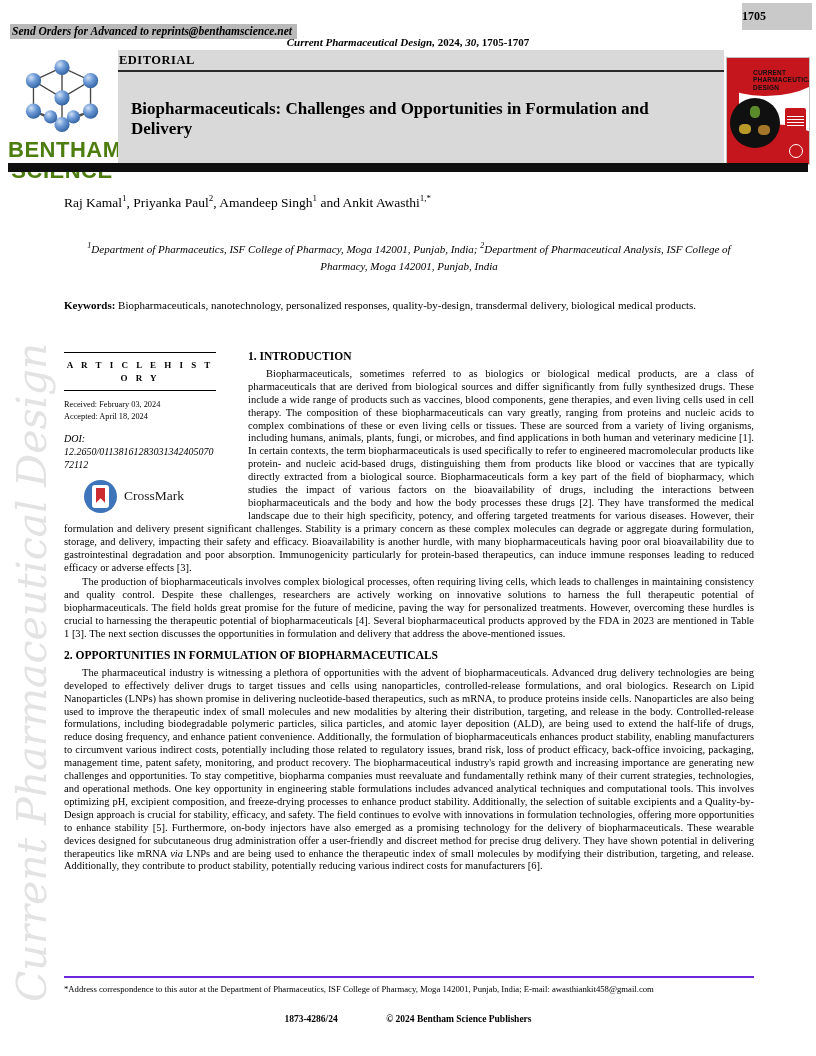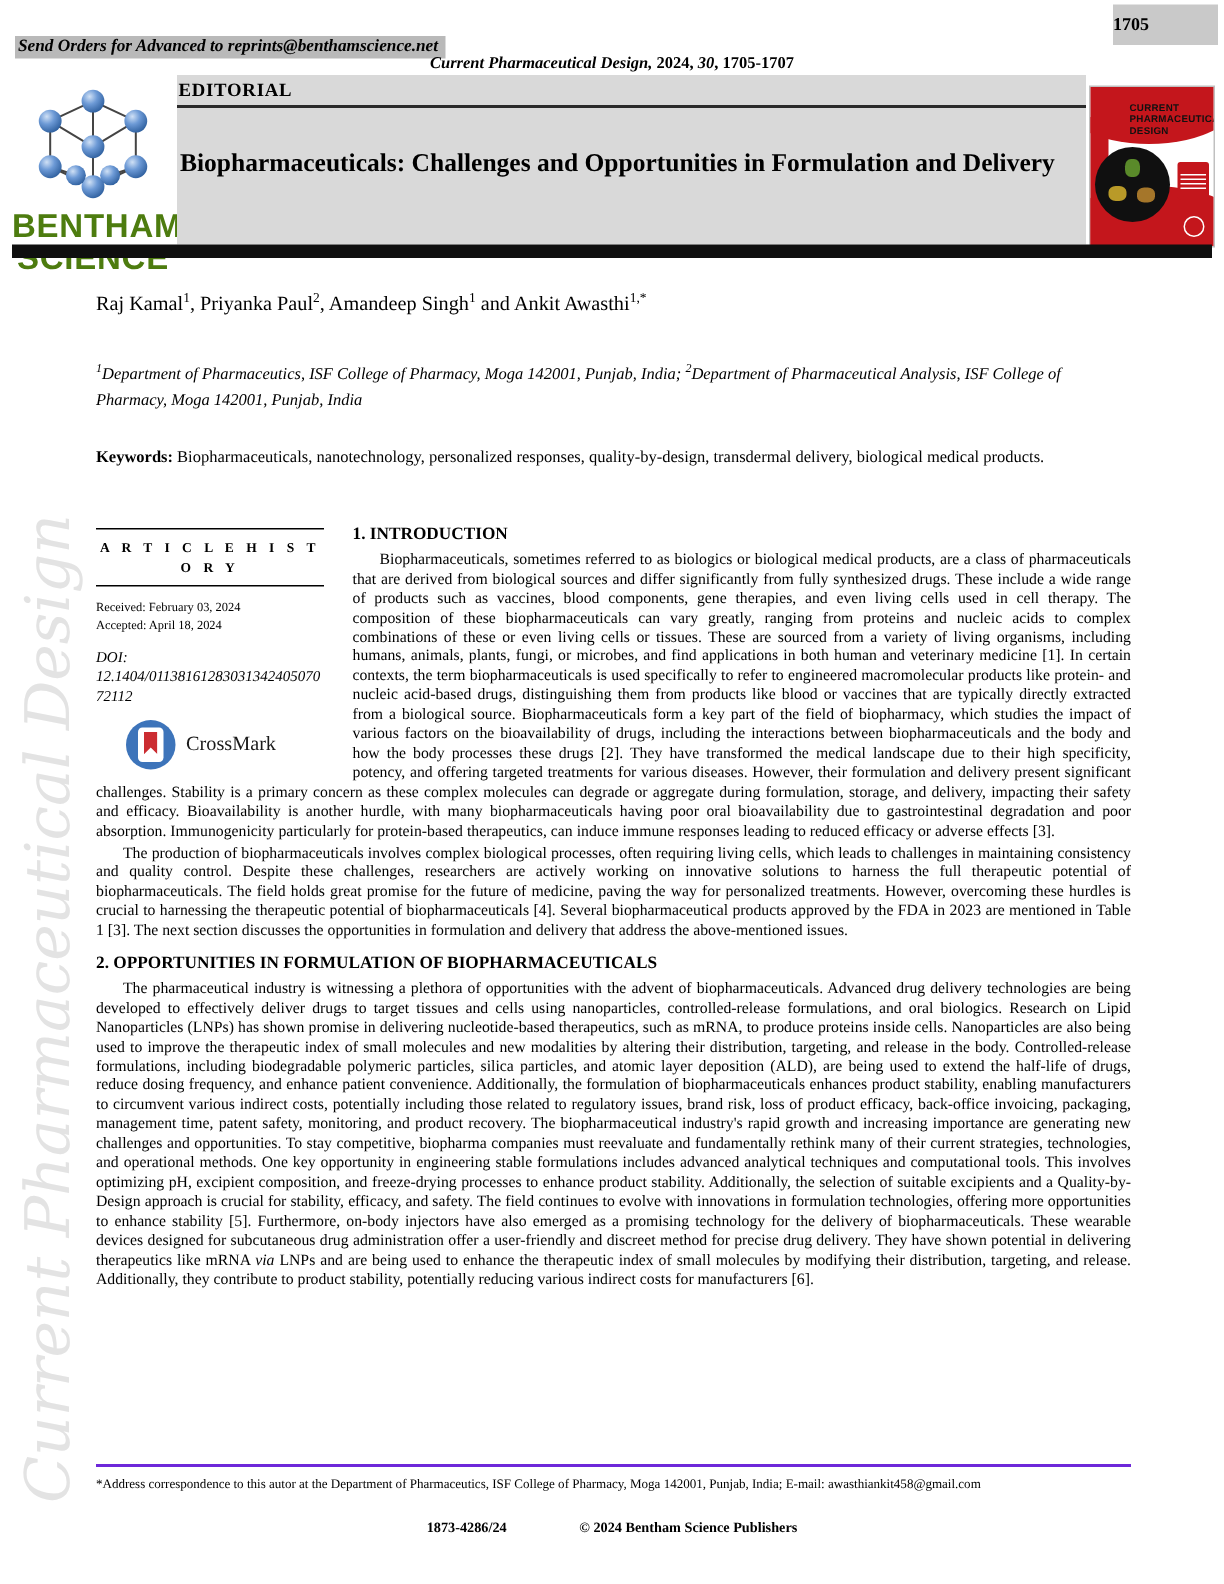--- a/index.html
+++ b/index.html
@@ -27,21 +27,21 @@
   .logo-text{font-family:Liberation Sans, sans-serif;font-weight:bold;color:#4d7c0f;
     font-size:22px;line-height:0.95;letter-spacing:0.5px;margin-top:2px;}
   .header-band{
     position:absolute;left:118px;top:50px;width:606px;height:113px;background:#d9d9d9;
   }
   .editorial-label{
     font-size:12.5px;font-weight:bold;letter-spacing:0.5px;
     padding:3px 0 2px 1px;border-bottom:2px solid #2a2a2a;
   }
   .article-title{
-    font-size:17px;font-weight:bold;padding:27px 14px 0 2px;line-height:1.2;
+    font-size:17px;font-weight:bold;padding:27px 14px 0 13px;line-height:1.2;
   }
   
   .cover-thumb{
     position:absolute;left:726px;top:57px;width:82px;height:106px;background:#fff;
     border:1px solid #c0c0c0;overflow:hidden;
   }
   .cover-red-top{position:absolute;top:-34px;left:-26px;width:130px;height:72px;
     background:#c4161c;border-radius:50%;}
   .cover-red-bottom{position:absolute;bottom:-40px;right:-30px;width:140px;height:80px;
     background:#c4161c;border-radius:50%;}
@@ -66,35 +66,35 @@
   .cover-ring{
     position:absolute;right:6px;bottom:6px;width:12px;height:12px;border:1px solid #fff;
     border-radius:50%;background:transparent;
   }
   .black-bar{position:absolute;left:8px;right:8px;top:163px;height:9px;background:#0f0f0f;}
   
   .authors{position:absolute;left:64px;top:193px;font-size:13.5px;}
   .authors sup{font-size:9px;}
   .affiliations{
     position:absolute;left:64px;top:240px;width:690px;
-    font-style:italic;font-size:11px;line-height:1.55;
+    font-style:italic;font-size:11px;line-height:1.55;text-align:center;
   }
   .affiliations sup{font-size:8px;}
   .keywords{
     position:absolute;left:64px;top:298px;width:690px;
     font-size:11px;line-height:1.45;text-align:justify;
   }
   .keywords .kw-label{font-weight:bold;}
   
   .main-flow{
     position:absolute;left:64px;top:350px;width:690px;
     font-size:10.5px;line-height:12.9px;text-align:justify;
   }
   .article-history{
-    float:left;width:152px;margin:2px 19px 6px 0;
+    float:left;width:152px;margin:2px 32px 6px 0;
   }
   .ah-heading{
     border-top:1.5px solid #000;border-bottom:1px solid #000;
     text-align:center;font-weight:bold;font-size:9px;letter-spacing:3px;
     padding:6px 0 5px 0;margin-bottom:8px;
   }
   .ah-dates{font-size:8.3px;line-height:1.45;text-align:left;}
   .ah-doi{font-size:10px;font-style:italic;margin-top:9px;line-height:1.3;text-align:left;word-break:break-all;}
   .crossmark{display:flex;align-items:center;gap:7px;margin:9px 0 0 20px;}
   .cm-circle{width:33px;height:33px;border-radius:50%;background:#3d74ba;position:relative;flex:0 0 auto;}
@@ -212,21 +212,21 @@
 <div class="main-flow">
 
   <div class="article-history">
     <div class="ah-heading">A R T I C L E   H I S T O R Y</div>
     <div class="ah-dates">
       <div>Received: February 03, 2024</div>
       <div>Accepted: April 18, 2024</div>
     </div>
     <div class="ah-doi">
       <div>DOI:</div>
-      <div>12.1404/0113816128303134240507072112</div>
+      <div>12.2650/0113816128303134240507072112</div>
     </div>
     <div class="crossmark">
       <span class="cm-circle">
           <span class="cm-inner">
             <span class="cm-mark"></span>
           </span>
         </span>
       <span class="cm-label">CrossMark</span>
     </div>
   </div>

